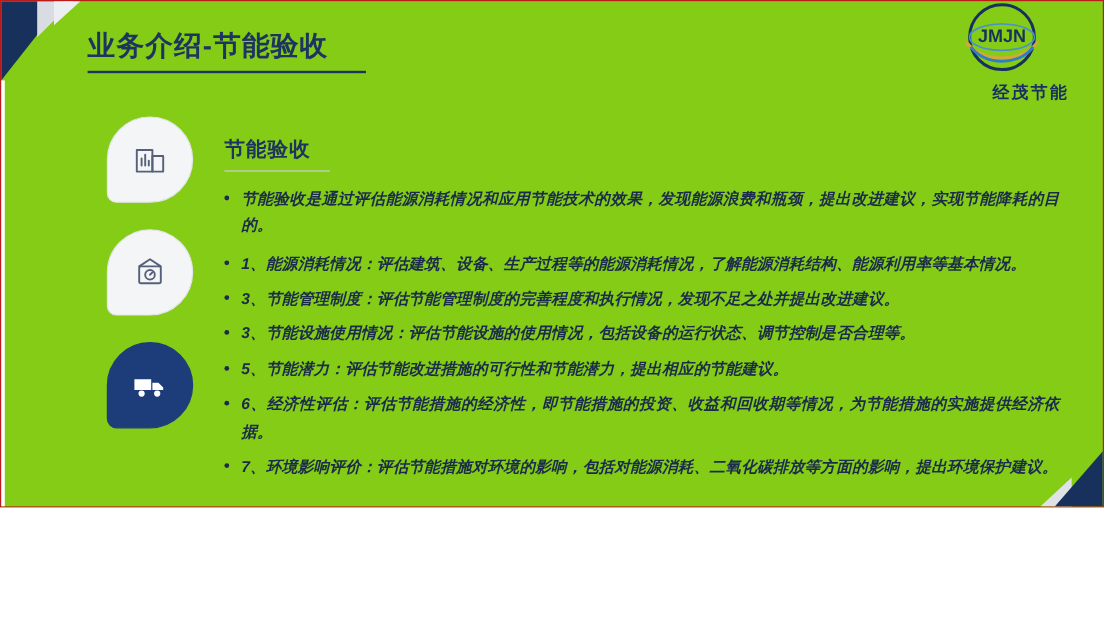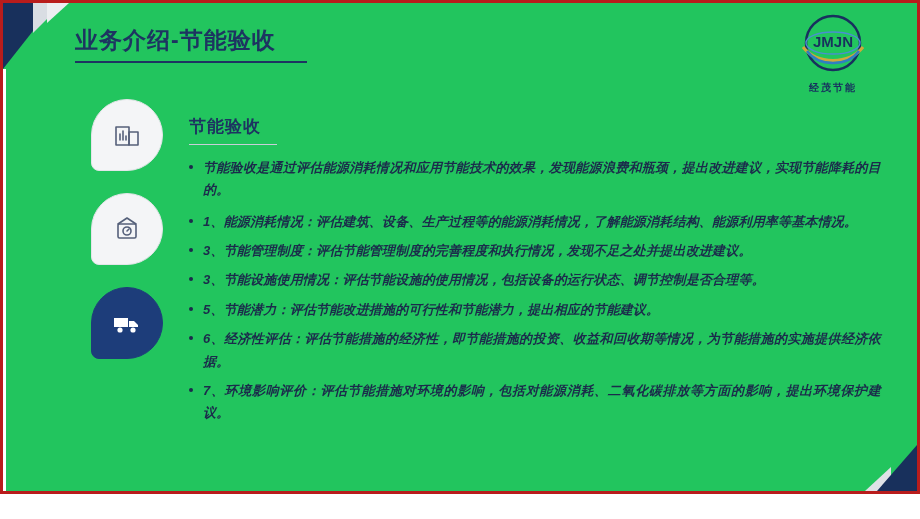--- a/index.html
+++ b/index.html
@@ -3,26 +3,26 @@
 <meta charset="utf-8">
 <style>
   html, body {
     margin: 0;
     padding: 0;
     background: #ffffff;
   }
   #slide {
     position: relative;
     width: 920px;
-    height: 494px;
-    background: #22c55e;
+    height: 423px;
+    background: #84cc16;
     overflow: hidden;
     font-family: "Liberation Sans", sans-serif;
     box-sizing: border-box;
-    border: 3px solid #b91c1c;
+    border: 1px solid #b91c1c;
   }
 
   
   .corner-tl-dark {
     position: absolute;
     top: 0; left: 0;
     width: 0; height: 0;
     border-top: 66px solid #18305c;
     border-right: 52px solid transparent;
   }
@@ -78,34 +78,34 @@
     top: 58px;
     width: 232px;
     height: 2px;
     background: #1d3461;
   }
 
   
   .logo {
     position: absolute;
     right: 28px;
-    top: 10px;
+    top: 0;
     width: 112px;
     height: 92px;
-    text-align: center;
+    text-align: right;
   }
   .logo-mark {
     position: relative;
     width: 72px;
     height: 66px;
     margin: 0 auto;
   }
   .logo-text {
     margin-top: 2px;
-    font-size: 10px;
+    font-size: 14px;
     font-weight: bold;
     color: #17305e;
     letter-spacing: 2px;
   }
 
   
   .icon-col {
     position: absolute;
     left: 88px;
     top: 96px;

